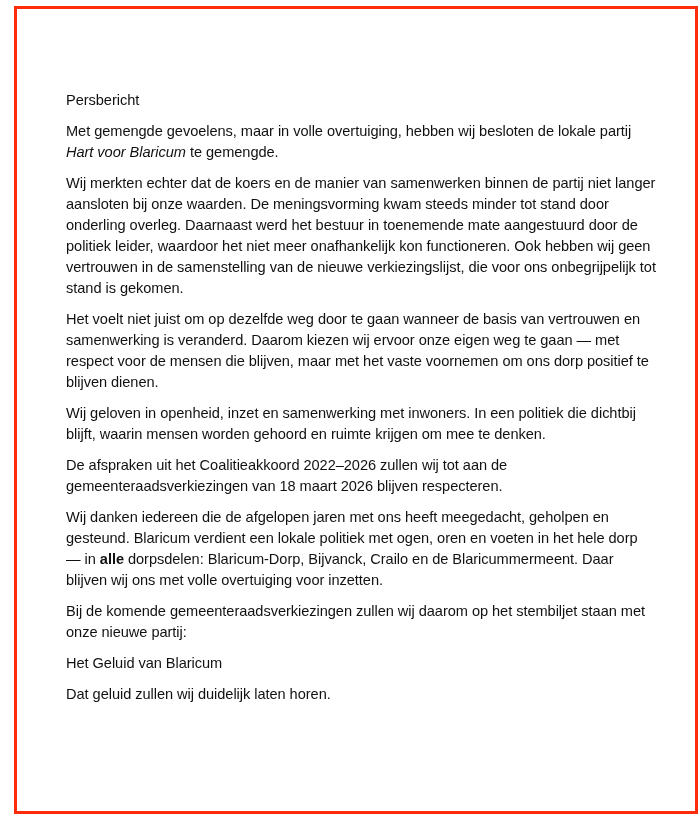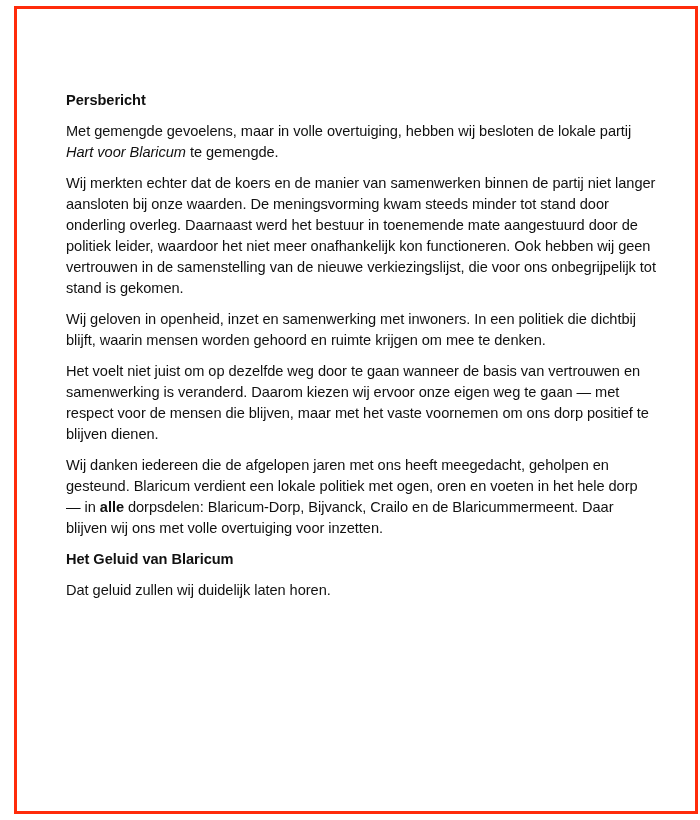--- a/index.html
+++ b/index.html
@@ -30,45 +30,47 @@
       top: 90px;
       width: 590px;
       font-size: 14.6px;
       line-height: 21px;
       letter-spacing: -0.05px;
     }
     .content p {
       margin: 0 0 10px 0;
     }
     .heading {
-      font-weight: bold;
+      font-weight: normal;
       margin: 0 0 10px 0;
     }
     em { font-style: italic; }
     strong { font-weight: bold; margin-top: 25px; }
   </style>
 </head>
 <body>
 
 <div class="frame"></div>
 
 <div class="content">
   <p class="heading">Persbericht</p>
 
   <p><span>Met gemengde gevoelens, maar in volle overtuiging, hebben wij besloten de lokale partij </span><em>Hart voor Blaricum</em><span> te gemengde.</span></p>
 
 
   <p>Wij merkten echter dat de koers en de manier van samenwerken binnen de partij niet langer aansloten bij onze waarden. De meningsvorming kwam steeds minder tot stand door onderling overleg. Daarnaast werd het bestuur in toenemende mate aangestuurd door de politiek leider, waardoor het niet meer onafhankelijk kon functioneren. Ook hebben wij geen vertrouwen in de samenstelling van de nieuwe verkiezingslijst, die voor ons onbegrijpelijk tot stand is gekomen.</p>
 
+  <p>Het voelt niet juist om op dezelfde weg door te gaan wanneer de basis van vertrouwen en samenwerking is veranderd. Daarom kiezen wij ervoor onze eigen weg te gaan — met respect voor de mensen die blijven, maar met het vaste voornemen om ons dorp positief te blijven dienen.</p>
+
   <p>Wij geloven in openheid, inzet en samenwerking met inwoners. In een politiek die dichtbij blijft, waarin mensen worden gehoord en ruimte krijgen om mee te denken.</p>
 
-  <p>Het voelt niet juist om op dezelfde weg door te gaan wanneer de basis van vertrouwen en samenwerking is veranderd. Daarom kiezen wij ervoor onze eigen weg te gaan — met respect voor de mensen die blijven, maar met het vaste voornemen om ons dorp positief te blijven dienen.</p>
-
+  <p>De afspraken uit het Coalitieakkoord 2022–2026 zullen wij tot aan de gemeenteraadsverkiezingen van 18 maart 2026 blijven respecteren.</p>
 
   <p><span>Wij danken iedereen die de afgelopen jaren met ons heeft meegedacht, geholpen en gesteund. Blaricum verdient een lokale politiek met ogen, oren en voeten in het hele dorp — in </span><strong>alle</strong><span> dorpsdelen: Blaricum-Dorp, Bijvanck, Crailo en de Blaricummermeent. Daar blijven wij ons met volle overtuiging voor inzetten.</span></p>
 
+  <p>Bij de komende gemeenteraadsverkiezingen zullen wij daarom op het stembiljet staan met onze nieuwe partij:</p>
 
   <p class="heading">Het Geluid van Blaricum</p>
 
 
   <p>Dat geluid zullen wij duidelijk laten horen.</p>
 
 </div>
 
 </body></html>

